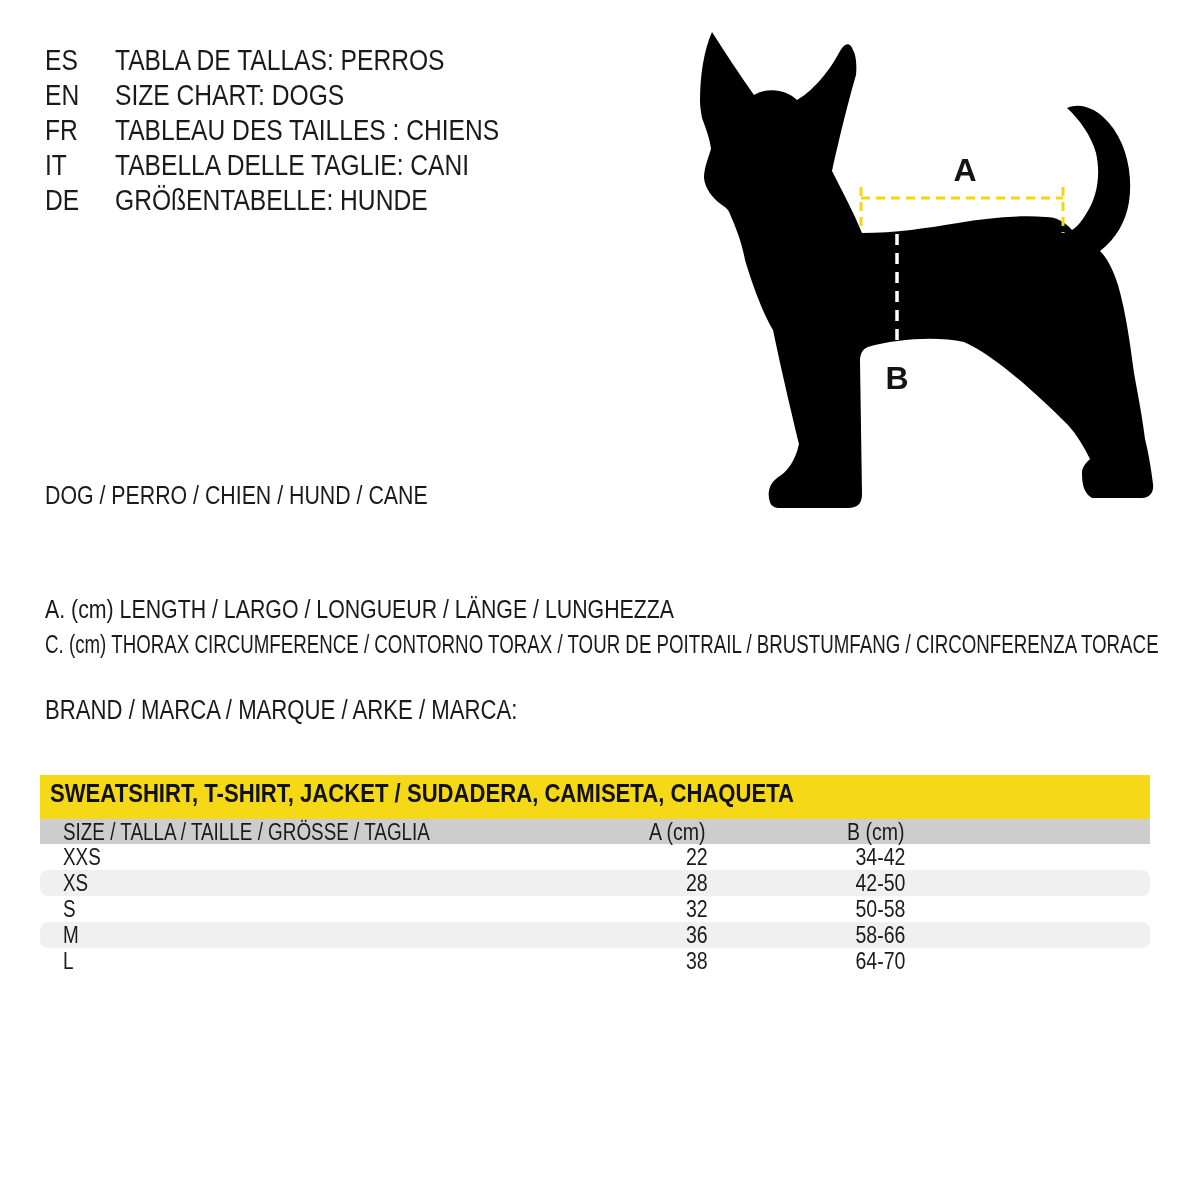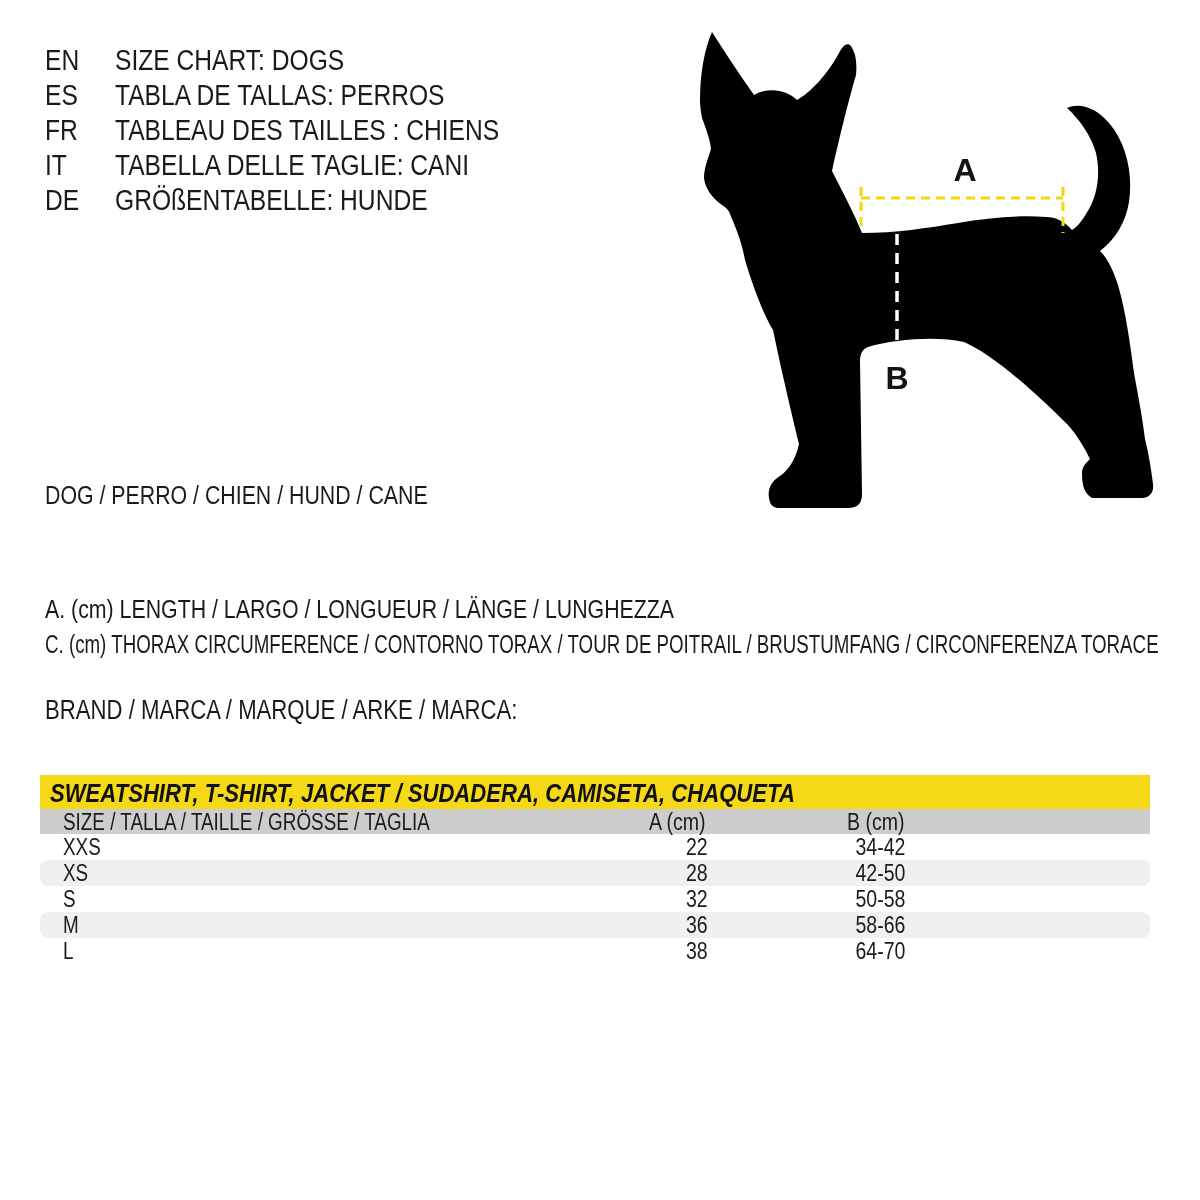--- a/index.html
+++ b/index.html
@@ -24,40 +24,40 @@
 
   
   .caption{position:absolute;left:45px;font-size:26px;line-height:27px;}
   .caption-dog{top:482px;}
   .legend-block{position:absolute;left:45px;top:592px;}
   .legend-line{height:35px;display:flex;align-items:center;font-size:26px;}
   .brand-line{position:absolute;left:45px;top:697px;font-size:27px;line-height:27px;}
 
   
   .size-table{position:absolute;left:40px;top:775px;width:1110px;}
-  .banner{background:var(--accent,#F5D917);padding:5px 0 2px 10px;font-style:italic;}
+  .banner{background:var(--accent,#F5D917);padding:5px 0 12px 10px;}
   .banner-line{font-size:26px;font-weight:700;line-height:27px;color:#111;}
   .t-grid{display:grid;grid-template-columns:450px 220px 200px auto;align-items:center;}
   .thead{background:#CDCDCD;height:25px;font-size:23px;}
   .trow{height:26px;font-size:23px;}
   .trow.alt{background:#F0F0F0;border-radius:8px;}
   .cell-size{padding-left:23px;}
   .cell-a,.cell-b{text-align:right;}
 </style>
 </head>
 <body>
 
 <div class="lang-block">
   <div class="lang-row">
+    <span class="lang-code"><span class="cond">ES</span></span>
+    <span class="cond">TABLA DE TALLAS: PERROS</span>
+  </div>
+  <div class="lang-row">
     <span class="lang-code"><span class="cond">EN</span></span>
     <span class="cond">SIZE CHART: DOGS</span>
-  </div>
-  <div class="lang-row">
-    <span class="lang-code"><span class="cond">ES</span></span>
-    <span class="cond">TABLA DE TALLAS: PERROS</span>
   </div>
   <div class="lang-row">
     <span class="lang-code"><span class="cond">FR</span></span>
     <span class="cond">TABLEAU DES TAILLES : CHIENS</span>
   </div>
   <div class="lang-row">
     <span class="lang-code"><span class="cond">IT</span></span>
     <span class="cond">TABELLA DELLE TAGLIE: CANI</span>
   </div>
   <div class="lang-row">

